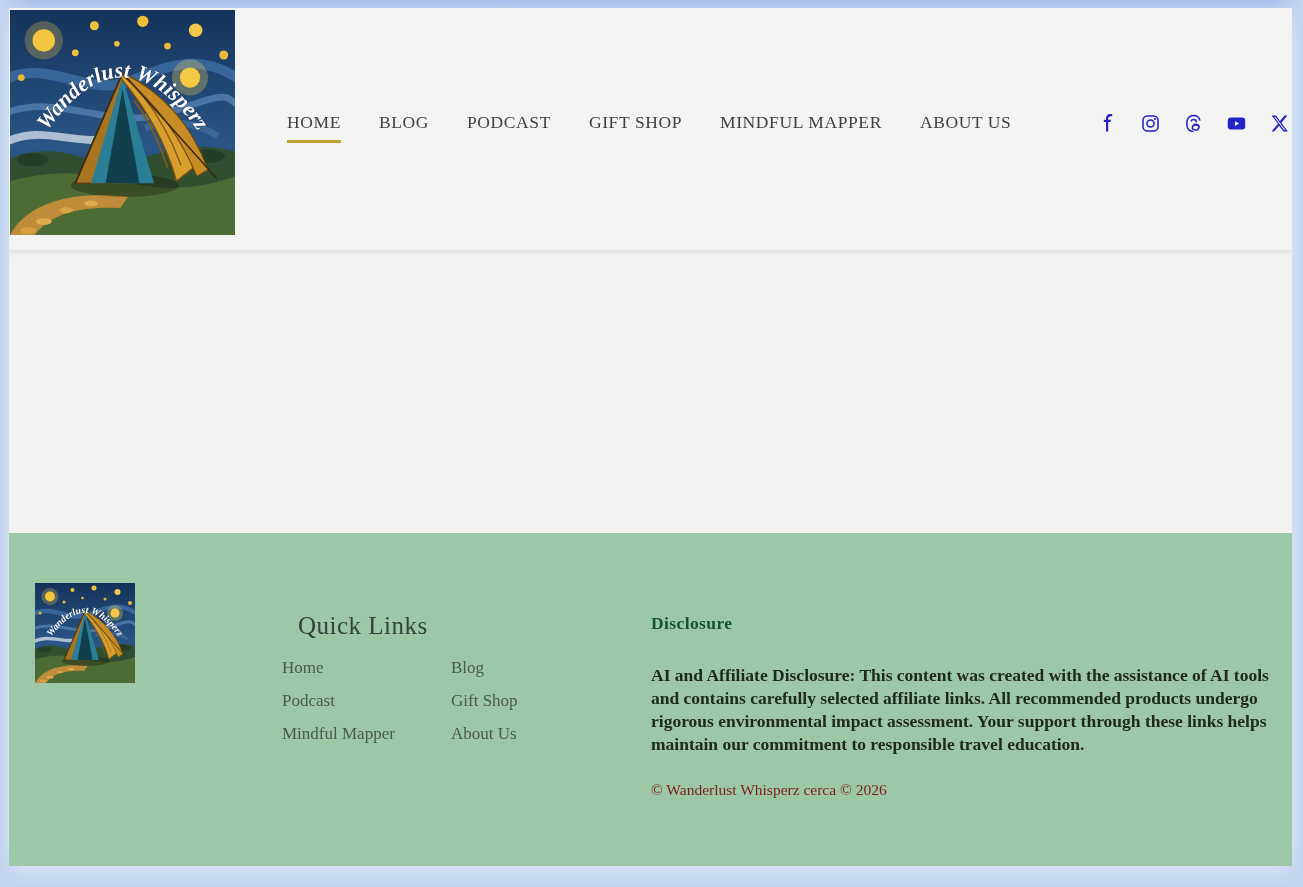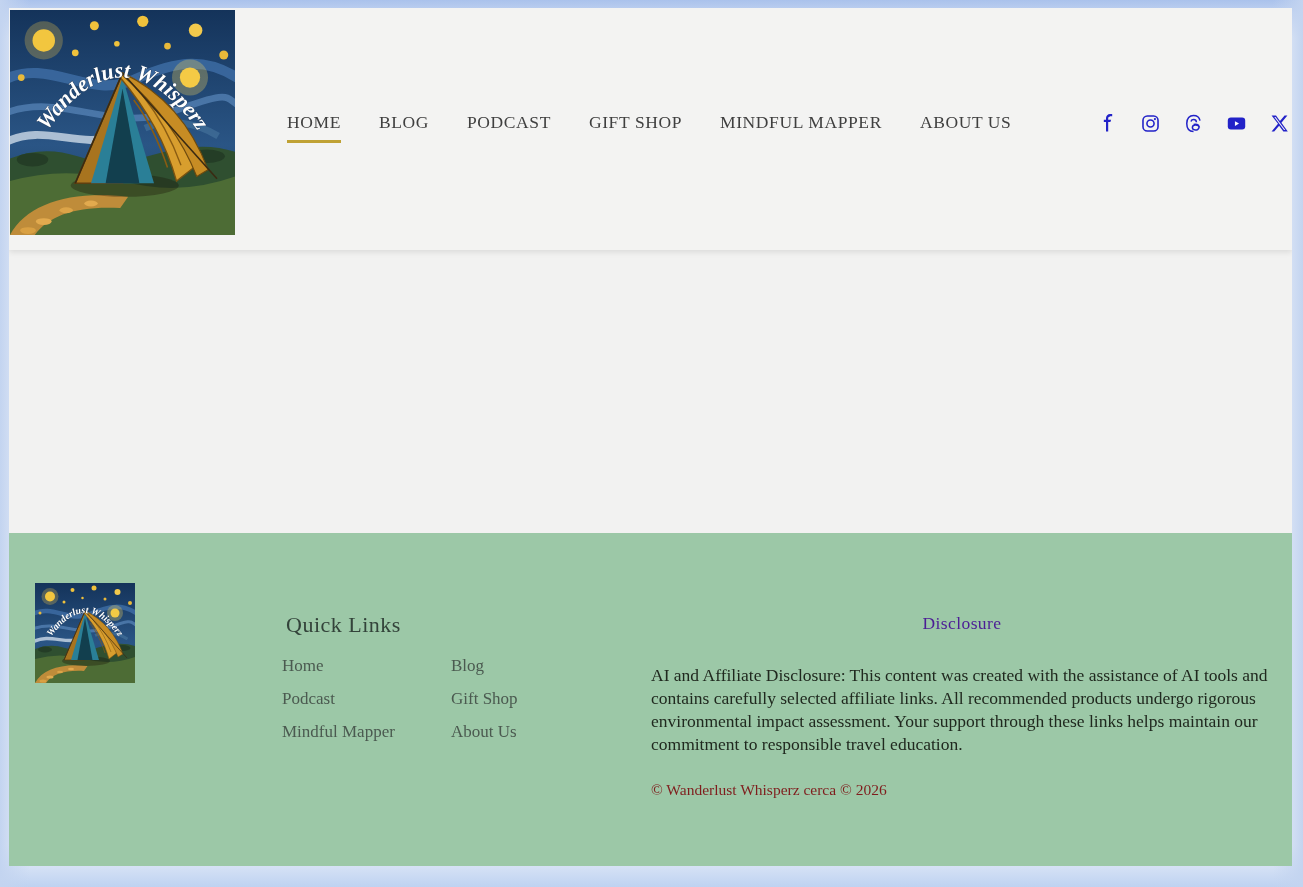--- a/index.html
+++ b/index.html
@@ -37,30 +37,30 @@
   .social a{display:block;width:19px;height:19px;cursor:pointer;}
   .social svg{display:block;width:19px;height:19px;}
   
   .main{height:283px;background:#f2f2f1;}
   
   .footer{height:333px;background:#9cc8a7;position:relative;}
   .footer-logo{position:absolute;left:26px;top:50px;width:100px;height:100px;}
   .footer-logo svg{display:block;width:100%;height:100%;}
   .quick-links{position:absolute;left:273px;top:79px;width:350px;}
   .quick-links h3{
-    margin:0 0 18px 4px;font-size:22px;font-weight:normal;color:#33433a;letter-spacing:0.5px;
+    margin:0 0 18px 16px;font-size:25px;font-weight:normal;color:#33433a;letter-spacing:0.5px;
   }
   .ql-grid{display:grid;grid-template-columns:169px auto;grid-auto-flow:column;grid-template-rows:repeat(3,33px);}
   .ql-grid a{font-size:17px;color:#4b5a50;text-decoration:none;cursor:pointer;}
   .disclosure{position:absolute;left:642px;top:80px;width:622px;}
   .disclosure h3{
-    margin:0;text-align:center;font-size:17.5px;font-weight:normal;color:#4c1d95;letter-spacing:0.4px;
+    margin:0;text-align:left;font-size:17.5px;font-weight:bold;color:#14532d;letter-spacing:0.4px;
   }
   .disclosure p.body{
-    margin:30px 0 0 0;font-size:17.5px;line-height:23px;color:#20291f;
+    margin:30px 0 0 0;font-size:17.5px;line-height:23px;color:#20291f;font-weight:bold;
   }
   .copyright{
     margin:25px 0 0 0;font-size:15.5px;color:#7f1d1d;
   }
 </style>
 </head>
 <body>
 
 <svg width="0" height="0" style="position:absolute" aria-hidden="true">
   <defs>

